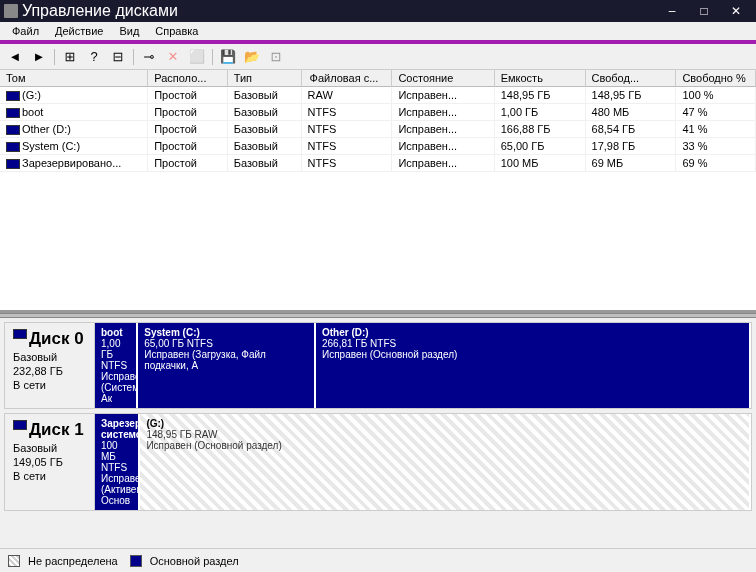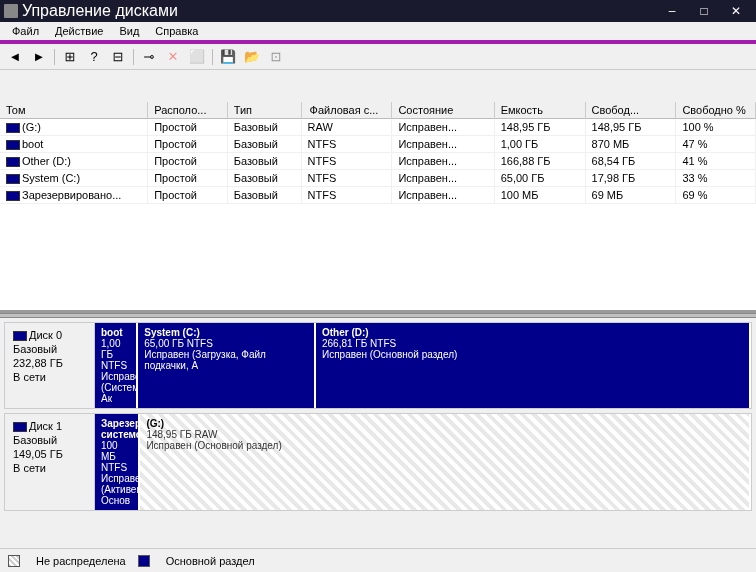--- a/index.html
+++ b/index.html
@@ -104,21 +104,20 @@
       flex-direction: column;
       height: calc(572px - 70px);
     }
 
     
     .table-area {
       flex: 1;
       border-bottom: 3px solid #999;
       overflow-y: auto;
       background: white;
-      margin-top: 32px;
     }
 
     
     table {
       width: 100%;
       border-collapse: collapse;
       table-layout: fixed;
     }
     thead tr {
       background: #f0f0f0;
@@ -188,24 +187,24 @@
       min-width: 90px;
       padding: 6px 8px;
       font-size: 11px;
       border-right: 1px solid #ccc;
       background: #f0f0f0;
       display: flex;
       flex-direction: column;
       gap: 2px;
     }
     .disk-label .disk-name {
-      font-weight: normal;
-      font-size: 11px;
-      display: flex;
-      align-items: flex-end;
+      font-weight: bold;
+      font-size: 17px;
+      display: flex;
+      align-items: flex-start;
       gap: 2px;
     }
     .disk-partitions {
       flex: 1;
       display: flex;
       align-items: stretch;
     }
 
     
     .partition {
@@ -242,21 +241,21 @@
       height: 24px;
       display: flex;
       align-items: center;
       padding: 0 8px;
       gap: 12px;
       font-size: 11px;
     }
     .legend-item {
       display: flex;
       align-items: center;
-      gap: 16px;
+      gap: 8px;
     }
     .legend-box {
       width: 12px;
       height: 12px;
       border: 1px solid #555;
     }
     .legend-box-striped {
       background: repeating-linear-gradient(
         45deg,
         #d0d0d0,
@@ -351,21 +350,21 @@
             <td>148,95 ГБ</td>
             <td>100 %</td>
           </tr>
           <tr>
             <td><span class="row-indicator"></span>boot</td>
             <td>Простой</td>
             <td>Базовый</td>
             <td>NTFS</td>
             <td>Исправен...</td>
             <td>1,00 ГБ</td>
-            <td>870 МБ</td>
+            <td>480 МБ</td>
             <td>47 %</td>
           </tr>
           <tr>
             <td><span class="row-indicator"></span>Other (D:)</td>
             <td>Простой</td>
             <td>Базовый</td>
             <td>NTFS</td>
             <td>Исправен...</td>
             <td>166,88 ГБ</td>
             <td>68,54 ГБ</td>

